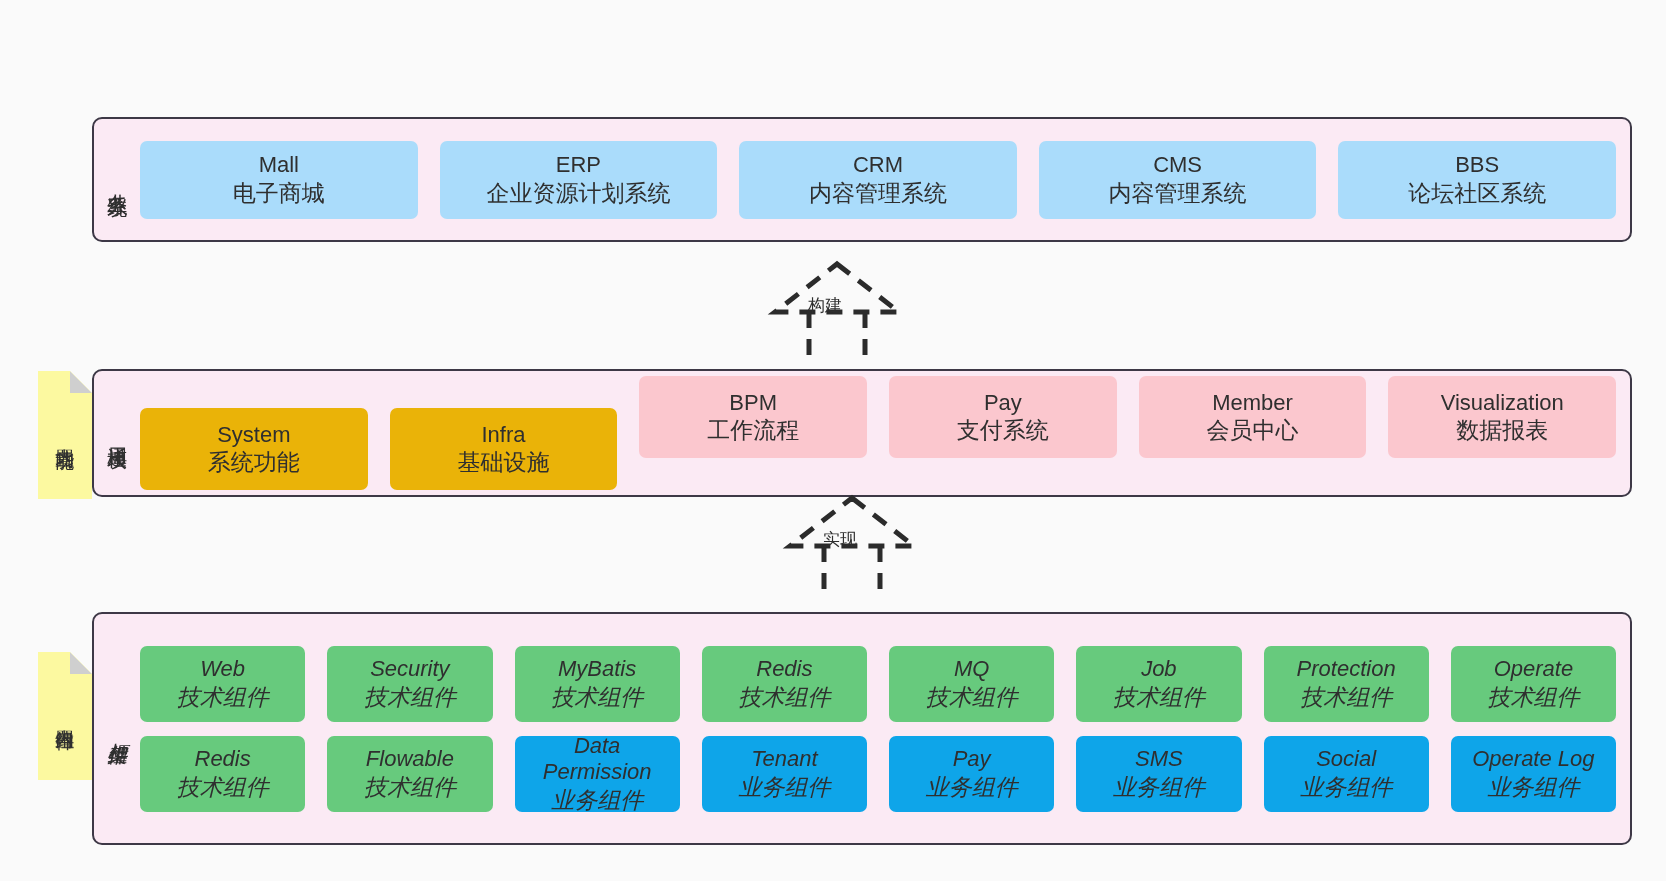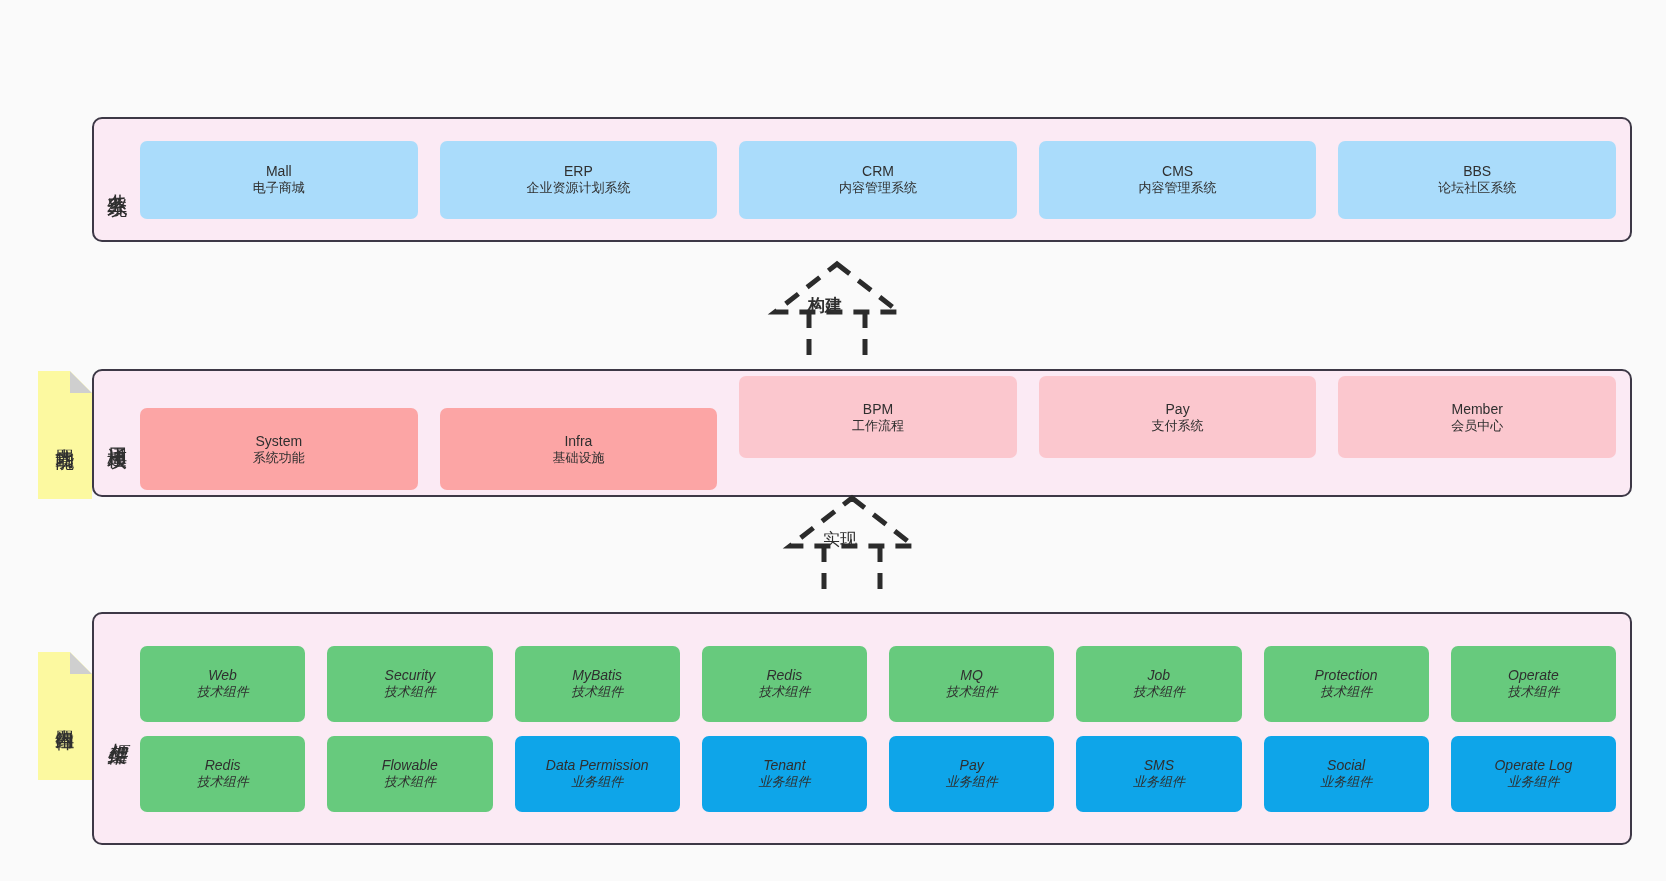--- a/index.html
+++ b/index.html
@@ -69,29 +69,29 @@
     display: flex;
     flex-direction: column;
     align-items: center;
     justify-content: center;
     text-align: center;
     line-height: 1.22;
     box-sizing: border-box;
     padding: 4px 6px;
     color: #2f2f2f;
   }
-  .box .t1 { font-size: 14px; }
-  .box .t2 { font-size: 13px; }
+  .box .t1 { font-size: 22px; }
+  .box .t2 { font-size: 23px; }
 
   .h-biz   { height: 78px; }
   .h-mod   { height: 82px; }
   .h-frame { height: 76px; }
 
   .c-blue        { background: #aadcfb; }
-  .c-red         { background: #fca5a5; margin-top: 32px; }
+  .c-red         { background: #eab308; margin-top: 32px; }
   .c-pink        { background: #fbc7ce; }
   .c-green       { background: #67ca7d; }
   .c-green-light { background: #0ea5e9; }
 
   
   #layer-business { left: 92px;  top: 117px; width: 1540px; height: 125px; }
   #layer-module   { left: 92px;  top: 369px; width: 1540px; height: 128px; }
   #layer-frame    { left: 92px;  top: 612px; width: 1540px; height: 233px; font-style: italic; }
 
   
@@ -162,21 +162,21 @@
           <span class="t2">内容管理系统</span>
         </div>
         <div class="box c-blue h-biz">
           <span class="t1">BBS</span>
           <span class="t2">论坛社区系统</span>
         </div>
       </div>
     </div>
   </div>
 
-  <div class="connector" id="connector-build" style="left:752px; top:256px; width:170px; height:100px;font-weight:bold;">
+  <div class="connector" id="connector-build" style="left:752px; top:256px; width:170px; height:100px;">
     <svg width="170" height="100" viewBox="0 0 170 100">
       <path d="M 85 8 L 147 56 L 23 56 Z" fill="#fafafa" stroke="#2b2b2b" stroke-width="5" stroke-dasharray="16 11" stroke-linejoin="miter"></path>
       <path d="M 57 56 L 57 100 M 113 56 L 113 100" fill="none" stroke="#2b2b2b" stroke-width="5" stroke-dasharray="16 11"></path>
     </svg>
     <span class="label" style="left:56px; top:38px;">构建</span>
   </div>
 
   <div class="note" id="note-module">
     <span>内置功能</span>
     <span class="fold"></span>
@@ -199,20 +199,24 @@
           <span class="t2">工作流程</span>
         </div>
         <div class="box c-pink h-mod">
           <span class="t1">Pay</span>
           <span class="t2">支付系统</span>
         </div>
         <div class="box c-pink h-mod">
           <span class="t1">Member</span>
           <span class="t2">会员中心</span>
         </div>
+        <div class="box c-pink h-mod">
+          <span class="t1">Visualization</span>
+          <span class="t2">数据报表</span>
+        </div>
       </div>
     </div>
   </div>
 
   <div class="connector" id="connector-implement" style="left:767px; top:490px; width:170px; height:100px;">
     <svg width="170" height="100" viewBox="0 0 170 100">
       <path d="M 85 8 L 147 56 L 23 56 Z" fill="#fafafa" stroke="#2b2b2b" stroke-width="5" stroke-dasharray="16 11" stroke-linejoin="miter"></path>
       <path d="M 57 56 L 57 100 M 113 56 L 113 100" fill="none" stroke="#2b2b2b" stroke-width="5" stroke-dasharray="16 11"></path>
     </svg>
     <span class="label" style="left:56px; top:38px;">实现</span>

